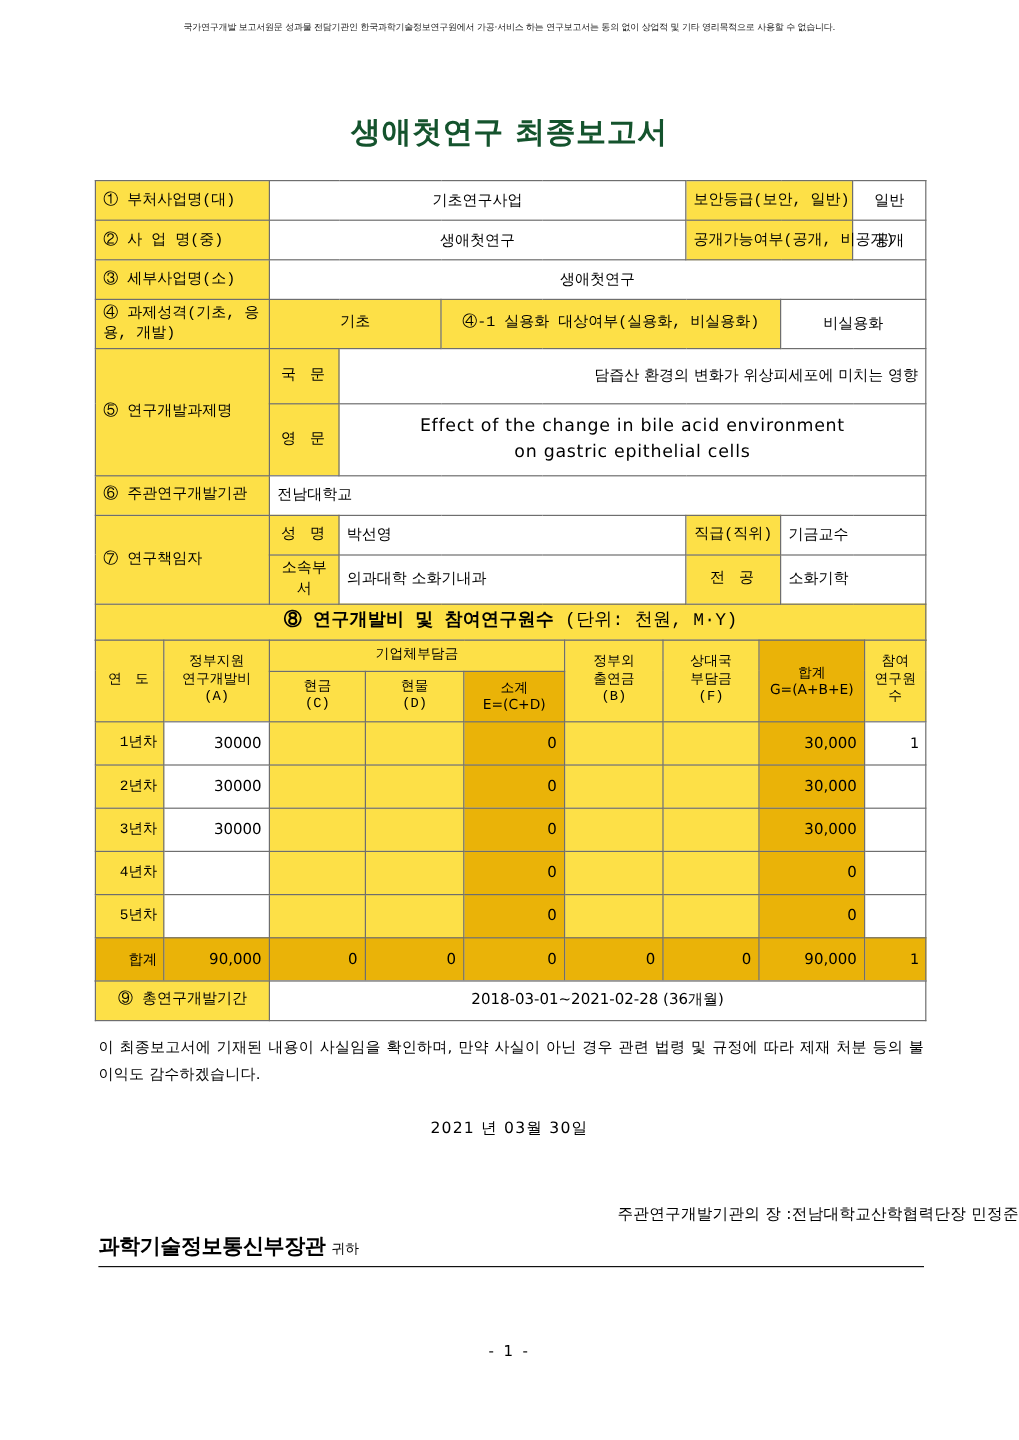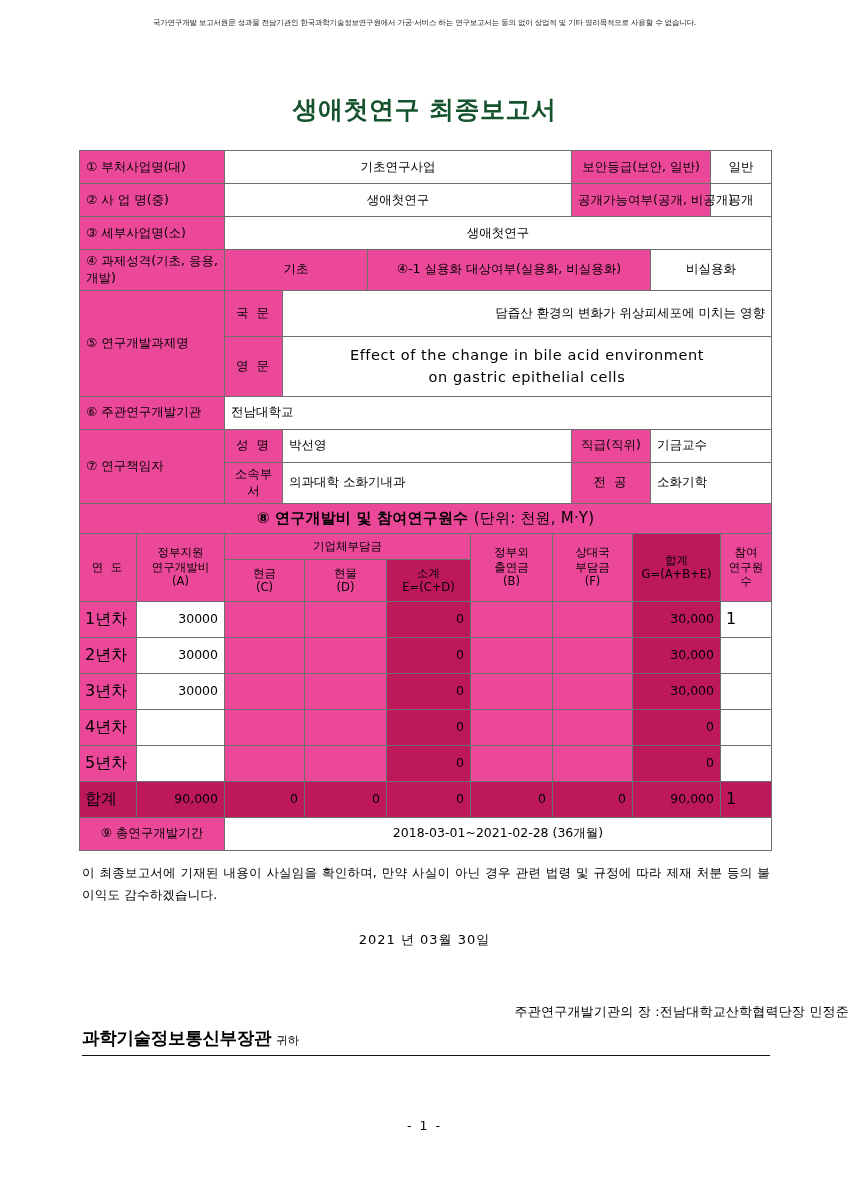--- a/index.html
+++ b/index.html
@@ -50,23 +50,23 @@
     table-layout: fixed;
   }
   table.grid td {
     border: 1px solid #6e6e6e;
     font-size: 12.5px;
     padding: 3px 6px;
     vertical-align: middle;
     line-height: 1.35;
     height: 33px;
   }
-  .gray { background: #ec4899; }
+  .gray { background: #fde047; font-family: Liberation Mono, monospace; }
   .white { background: #ffffff; }
-  .orange { background: #be185d; margin-top: 28px; }
+  .orange { background: #eab308; margin-top: 28px; }
   .c { text-align: center; }
   .l { text-align: left; }
   .sp2 { letter-spacing: 2px; }
   .nowrap { white-space: nowrap; }
   .small { font-size: 11.5px; }
   .tiny { font-size: 10.5px; }
 
   .engtitle {
     font-size: 14.5px;
     text-align: center;
@@ -85,21 +85,21 @@
   table.budget td {
     border: 1px solid #6e6e6e;
     font-size: 12px;
     padding: 2px 5px;
     vertical-align: middle;
     line-height: 1.25;
     height: 36px;
   }
   table.budget td.hd { text-align: center; font-size: 11.5px; }
   table.budget td.num { text-align: right; font-size: 12.5px; padding-right: 6px; }
-  table.budget td.yr { text-align: left; font-size: 16px; }
+  table.budget td.yr { text-align: right; font-size: 12px; }
   .capline {
     text-align: center;
     font-size: 15px;
     font-weight: bold;
     letter-spacing: 0.2px;
   }
   .capline .unit { font-weight: normal; }
 
   
   .statement {

